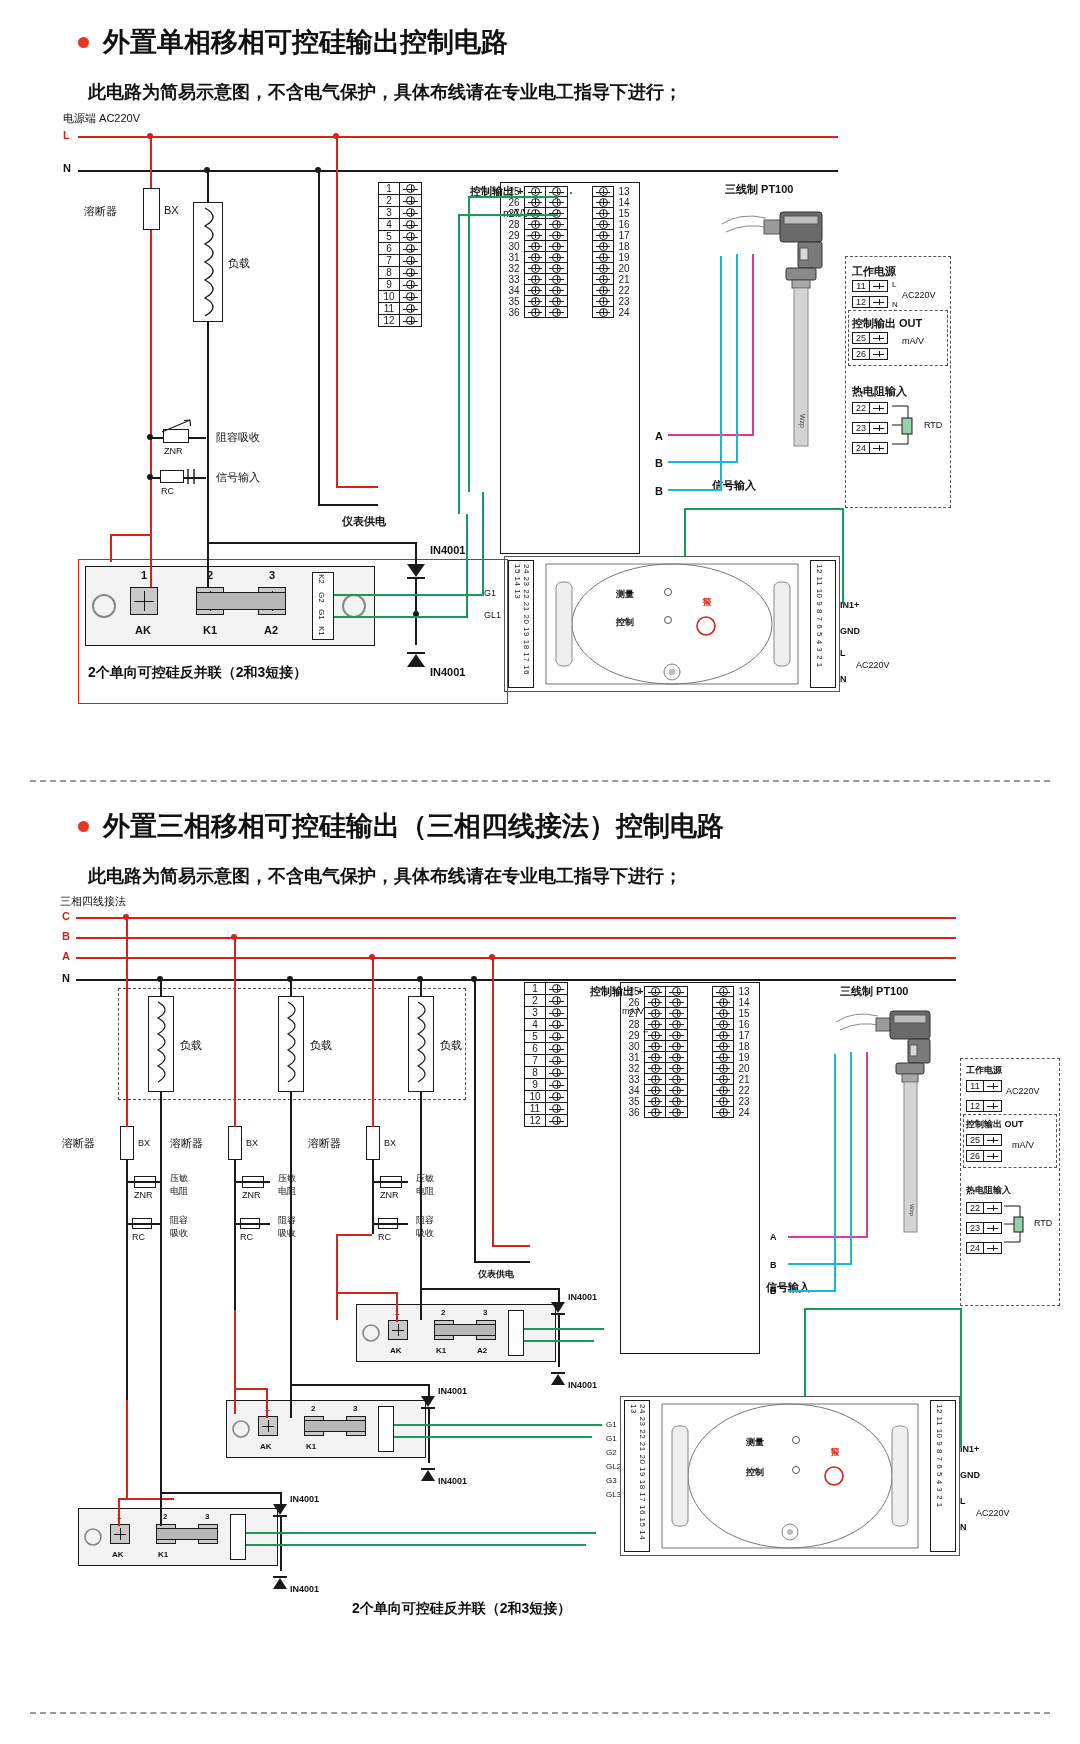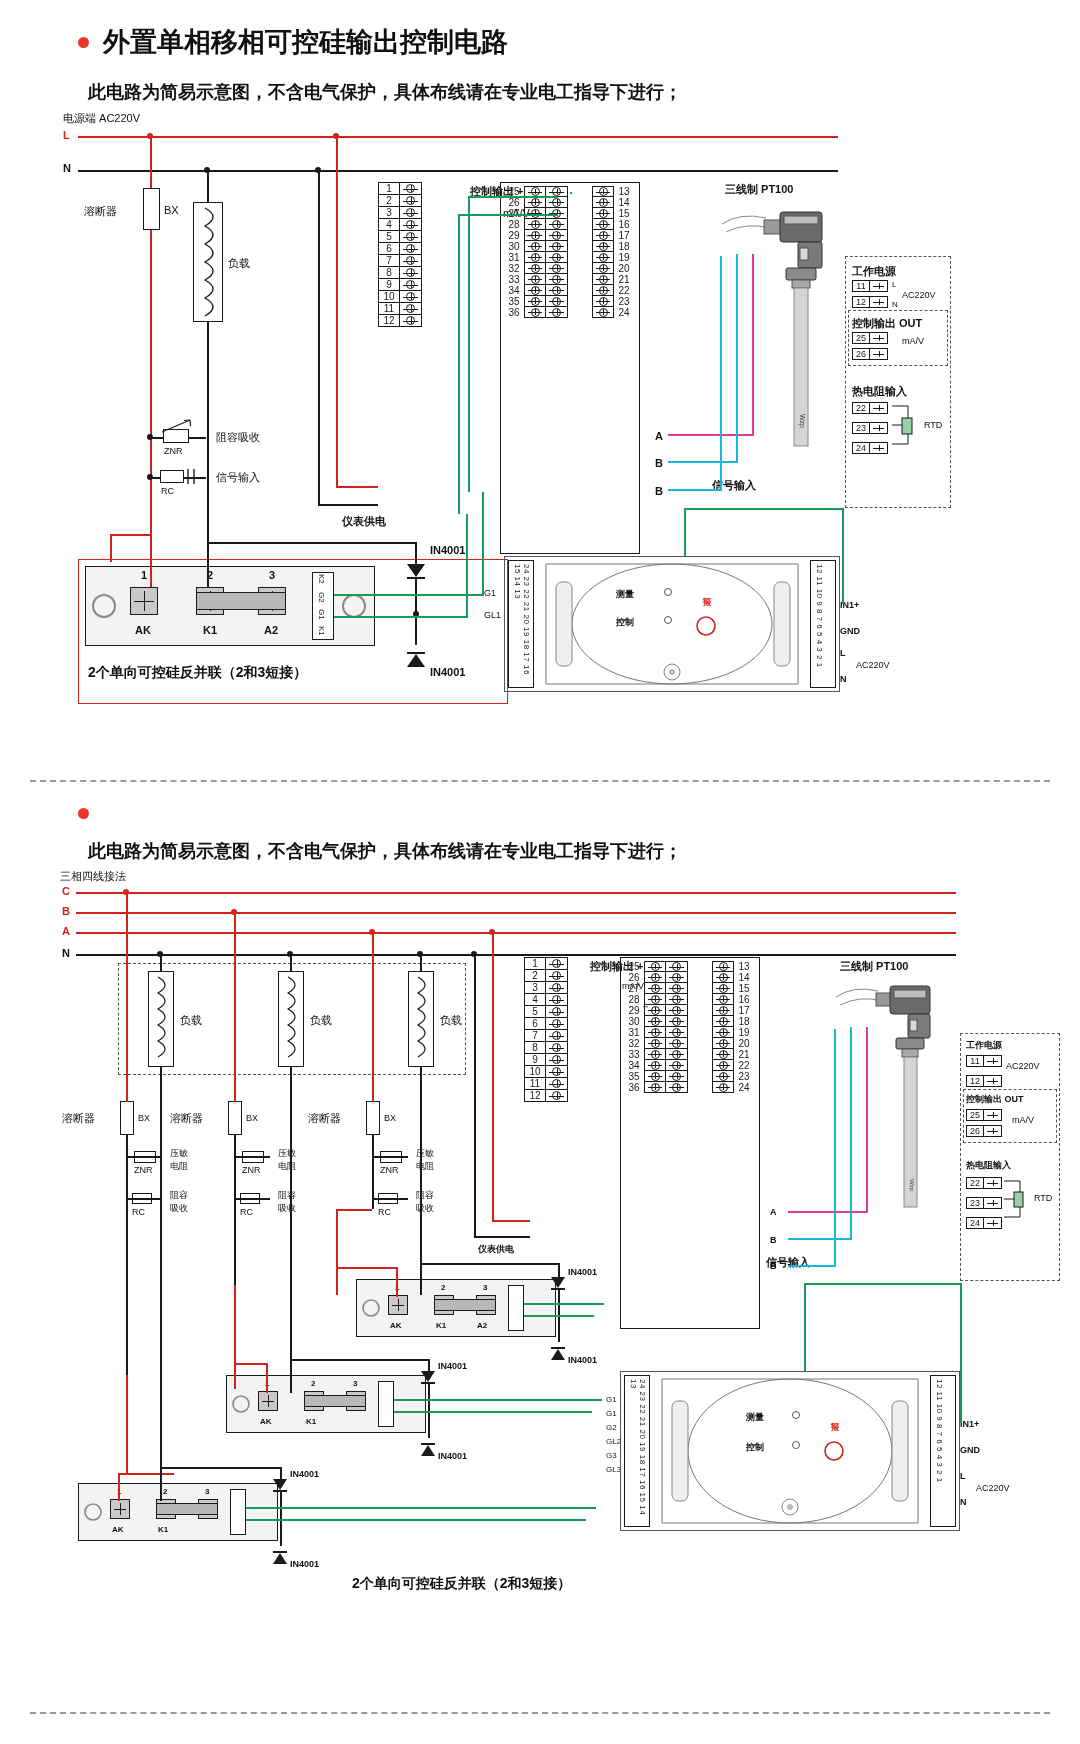--- a/index.html
+++ b/index.html
@@ -565,20 +565,21 @@
     <div class="wire grn" style="left:684px; top:404px; width:160px; height:2px;"></div>
     <div class="wire grn" style="left:842px; top:404px; width:2px; height:96px;"></div>
   </div>
 </div>
 
 <div class="divider"></div>
 
 <div class="section" style="height:930px;">
   <div class="sec-title" style="padding-top:26px;">
     <span class="bullet"></span>
+    <span>外置三相移相可控硅输出（三相四线接法）控制电路</span>
   </div>
   <div class="sec-note" style="padding-top:20px;">此电路为简易示意图，不含电气保护，具体布线请在专业电工指导下进行；</div>
 
   <div class="canvas" style="height:800px;">
     <div class="lbl" style="left:60px; top:6px;">三相四线接法</div>
 
     <div class="lbl b red" style="left:62px; top:22px;">C</div>
     <div class="wire" style="left:76px; top:29px; width:880px; height:2px;"></div>
     <div class="lbl b red" style="left:62px; top:42px;">B</div>
     <div class="wire" style="left:76px; top:49px; width:880px; height:2px;"></div>

